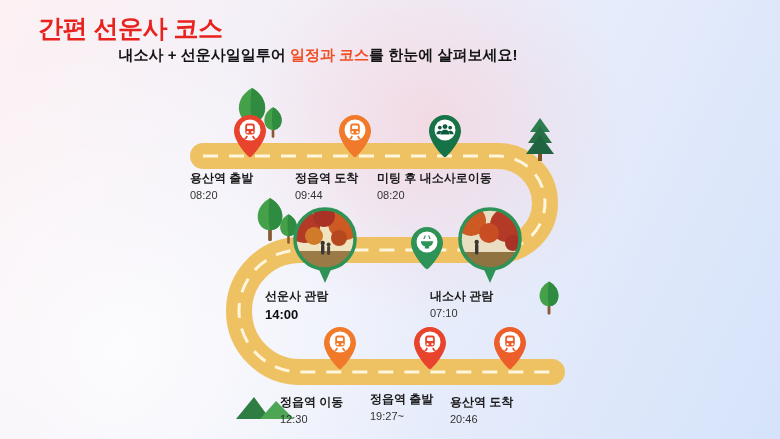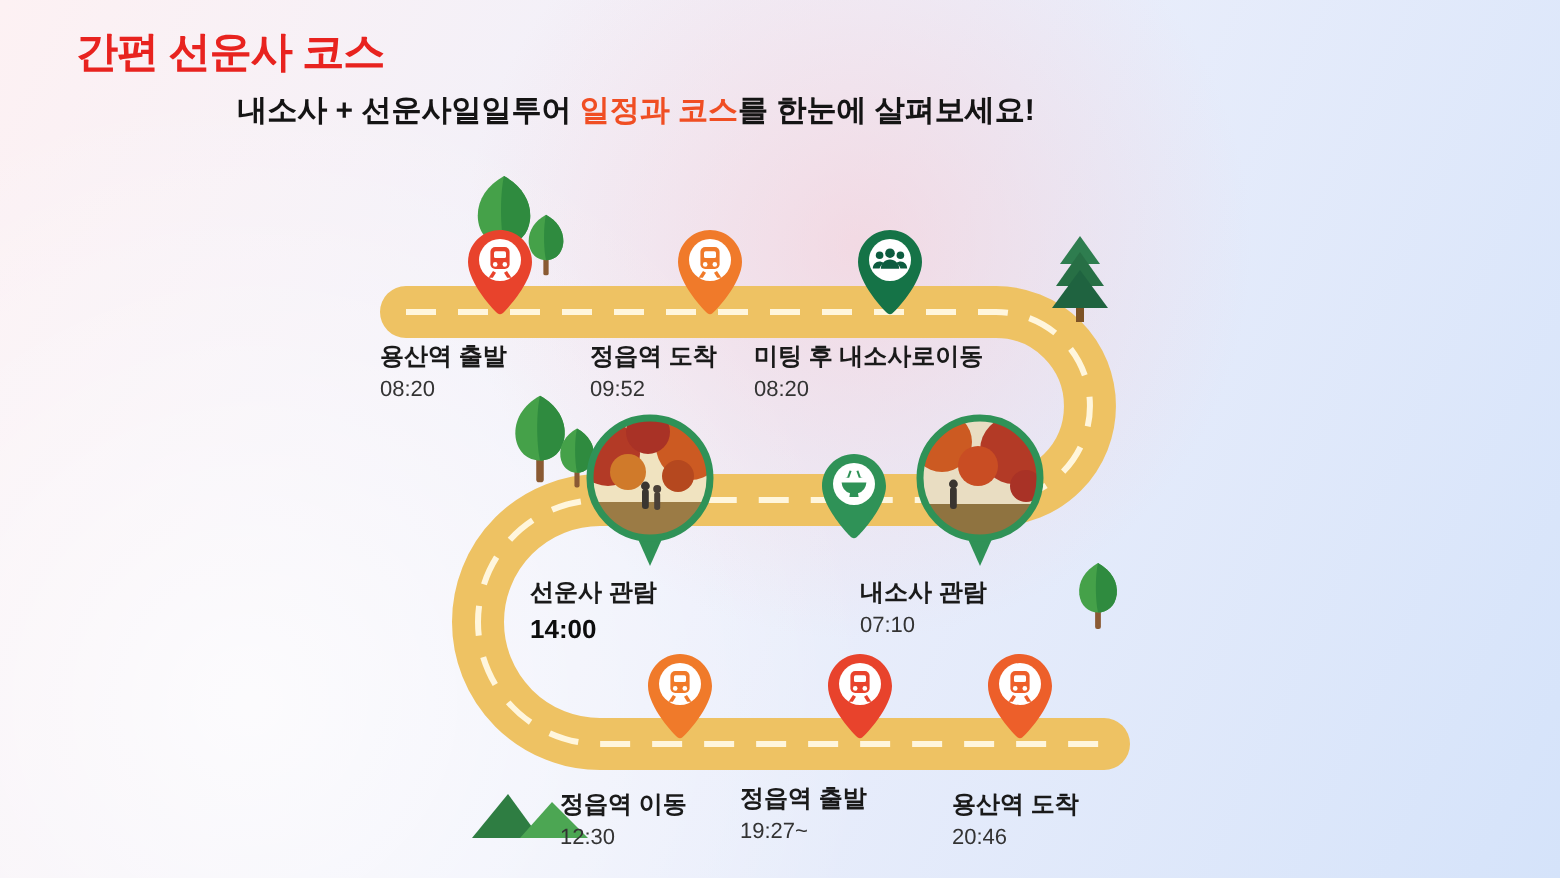--- a/index.html
+++ b/index.html
@@ -4,21 +4,21 @@
 <style>
   html,body{margin:0;padding:0;background:#fff;}
   #stage{
     position:relative;width:780px;height:439px;overflow:hidden;
     font-family:"Liberation Sans","DejaVu Sans",sans-serif;
     background:
       radial-gradient(circle at 55% 28%, rgba(247,200,208,.55) 0%, rgba(247,200,208,0) 37%),
       radial-gradient(circle at 16% 80%, rgba(255,255,255,.75) 0%, rgba(255,255,255,0) 42%),
       linear-gradient(115deg,#fdf1f3 0%,#eef0fb 45%,#d5e3fa 100%);
   }
-  .title{position:absolute;left:38px;top:12px;font-size:21px;font-weight:800;color:#e8231f;letter-spacing:-.5px;}
+  .title{position:absolute;left:38px;top:12px;font-size:25px;font-weight:800;color:#e8231f;letter-spacing:-.5px;}
   .subtitle{position:absolute;left:0;top:46px;width:636px;text-align:center;font-size:15px;font-weight:700;color:#141414;}
   .subtitle .hl{color:#f04e23;}
   .abs{position:absolute;}
   .stop-label{position:absolute;width:120px;}
   .stop-label.wide{width:140px;}
   .stop-name{font-size:12px;font-weight:700;color:#1a1a1a;white-space:nowrap;}
   .stop-time{font-size:11px;color:#333;margin-top:2px;}
   .stop-time.emph{font-size:13px;font-weight:800;color:#0d0d0d;}
   .pin{position:absolute;width:34px;height:44px;}
   .photo-pin{position:absolute;width:70px;height:82px;}
@@ -216,21 +216,21 @@
       <circle cx="19.4" cy="18.2" r="1.15" fill="#fff"></circle>
     </svg>
   </div>
 
   <div class="stop-label" style="left:190px;top:170px">
     <div class="stop-name">용산역 출발</div>
     <div class="stop-time">08:20</div>
   </div>
   <div class="stop-label" style="left:295px;top:170px">
     <div class="stop-name">정읍역 도착</div>
-    <div class="stop-time">09:52</div>
+    <div class="stop-time">09:44</div>
   </div>
   <div class="stop-label wide" style="left:377px;top:170px">
     <div class="stop-name">미팅 후 내소사로이동</div>
     <div class="stop-time">08:20</div>
   </div>
 
   <div class="stop-label" style="left:265px;top:288px">
     <div class="stop-name">선운사 관람</div>
     <div class="stop-time emph">14:00</div>
   </div>
@@ -240,21 +240,21 @@
   </div>
 
   <div class="stop-label" style="left:280px;top:394px">
     <div class="stop-name">정읍역 이동</div>
     <div class="stop-time">12:30</div>
   </div>
   <div class="stop-label" style="left:370px;top:391px">
     <div class="stop-name">정읍역 출발</div>
     <div class="stop-time">19:27~</div>
   </div>
-  <div class="stop-label" style="left:476px;top:394px">
+  <div class="stop-label" style="left:450px;top:394px">
     <div class="stop-name">용산역 도착</div>
     <div class="stop-time">20:46</div>
   </div>
 
   <div class="title">간편 선운사 코스</div>
   <div class="subtitle">
     <span>내소사 + 선운사일일투어 </span><span class="hl">일정과 코스</span><span>를 한눈에 살펴보세요!</span>
   </div>
 
 </div>

